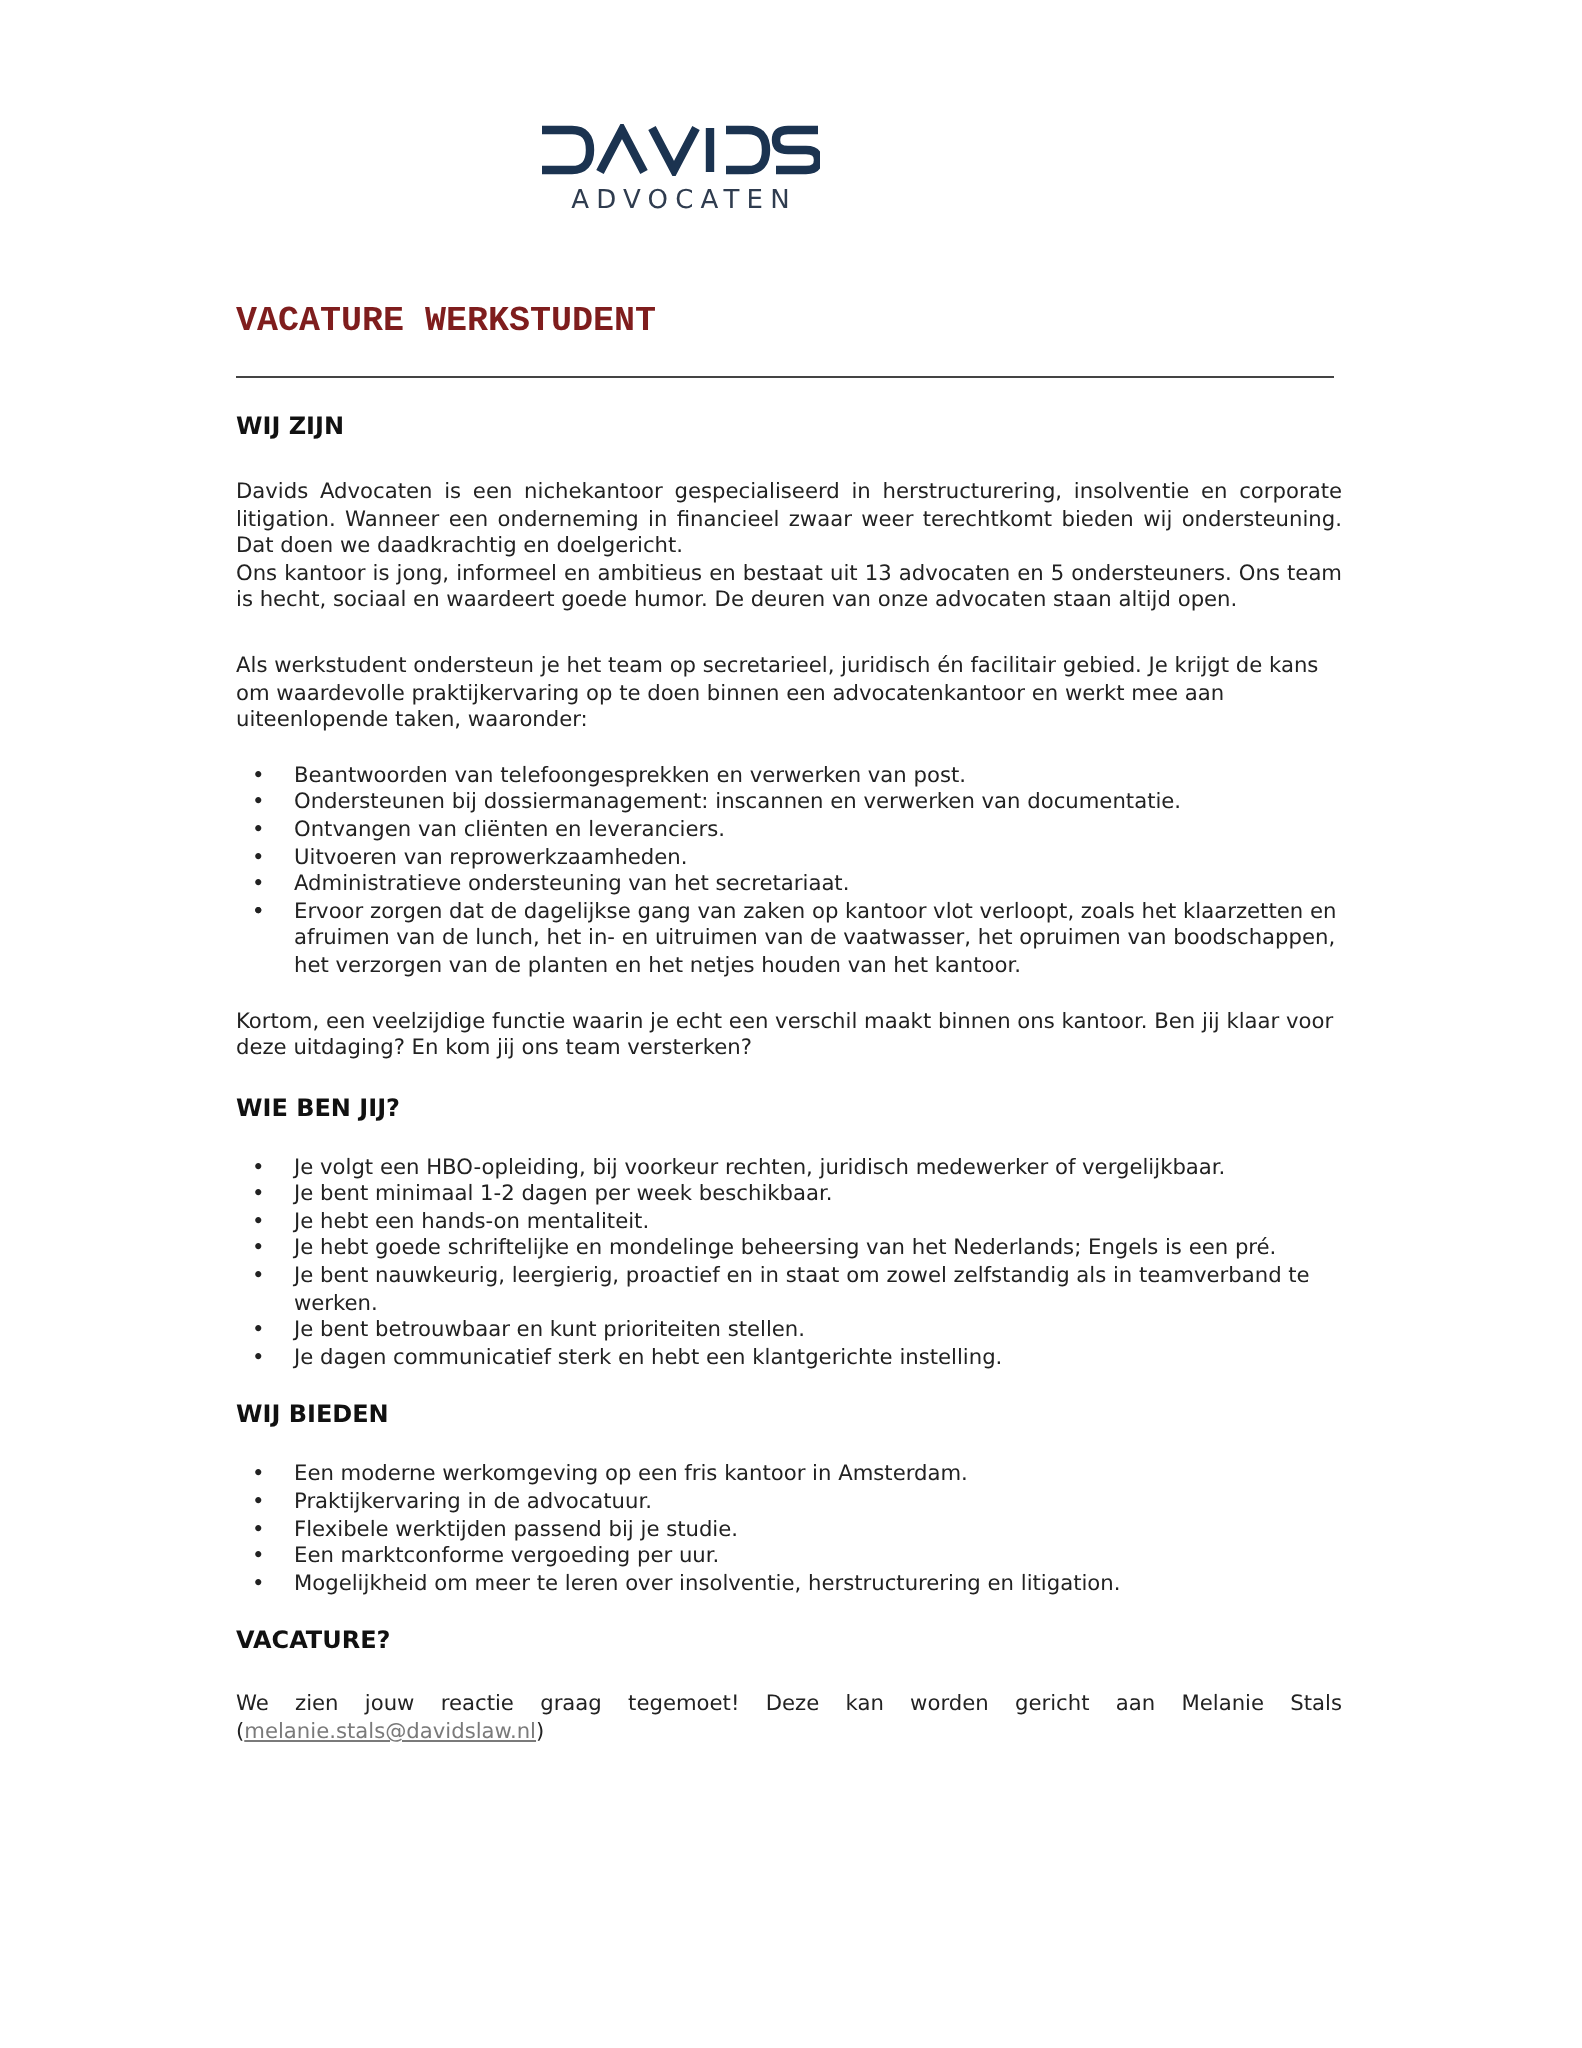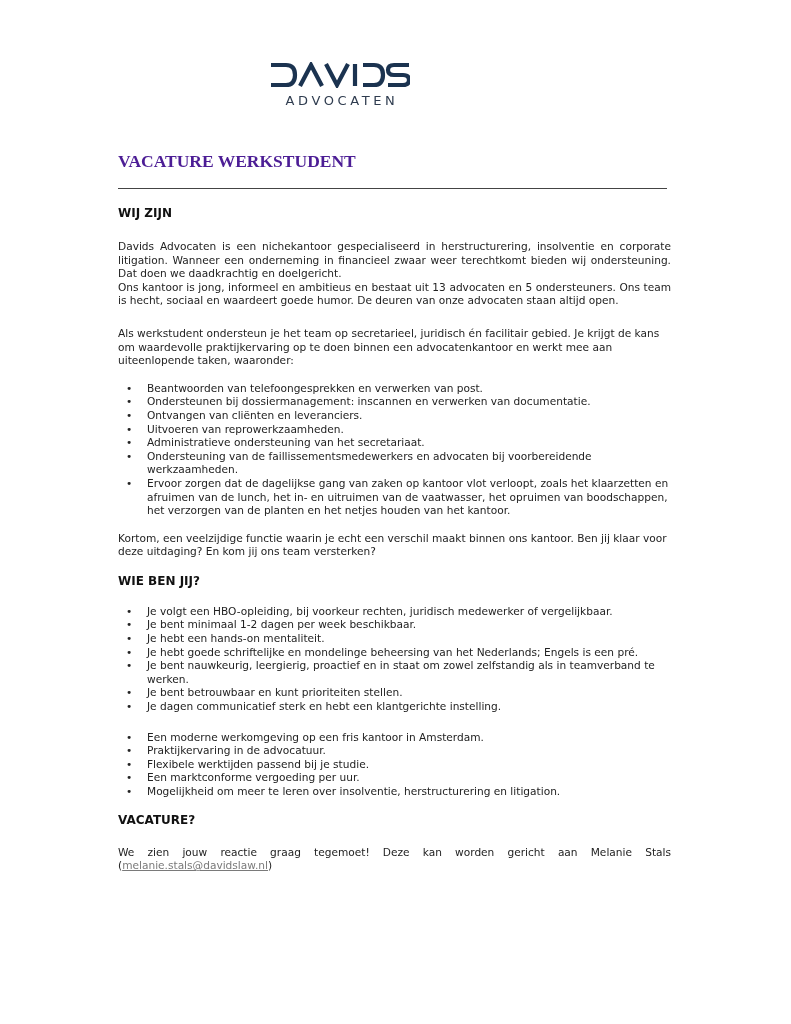--- a/index.html
+++ b/index.html
@@ -33,24 +33,24 @@
       padding-left: 4px;
     }
     .page {
       position: absolute;
       left: 118px;
       top: 150px;
       width: 553px;
     }
     h1 {
       margin: 0;
-      font-family: Liberation Serif, serif;
+      font-family: Liberation Mono, monospace;
       font-weight: bold;
       font-size: 17.5px;
-      color: #4c1d95;
+      color: #7f1d1d;
       letter-spacing: 0px;
       line-height: 22px;
     }
     .rule {
       margin-top: 16px;
       width: 549px;
       height: 0;
       border-top: 1.5px solid #444;
     }
     h2 {
@@ -132,36 +132,37 @@
   <p class="p1 justify">Davids Advocaten is een nichekantoor gespecialiseerd in herstructurering, insolventie en corporate litigation. Wanneer een onderneming in financieel zwaar weer terechtkomt bieden wij ondersteuning. Dat doen we daadkrachtig en doelgericht.</p>
   <p class="p2 justify">Ons kantoor is jong, informeel en ambitieus en bestaat uit 13 advocaten en 5 ondersteuners. Ons team is hecht, sociaal en waardeert goede humor. De deuren van onze advocaten staan altijd open.</p>
 
   <p class="p3">Als werkstudent ondersteun je het team op secretarieel, juridisch én facilitair gebied. Je krijgt de kans om waardevolle praktijkervaring op te doen binnen een advocatenkantoor en werkt mee aan uiteenlopende taken, waaronder:</p>
   <ul class="list1">
     <li><span class="bullet">•</span><span>Beantwoorden van telefoongesprekken en verwerken van post.</span></li>
     <li><span class="bullet">•</span><span>Ondersteunen bij dossiermanagement: inscannen en verwerken van documentatie.</span></li>
     <li><span class="bullet">•</span><span>Ontvangen van cliënten en leveranciers.</span></li>
     <li><span class="bullet">•</span><span>Uitvoeren van reprowerkzaamheden.</span></li>
     <li><span class="bullet">•</span><span>Administratieve ondersteuning van het secretariaat.</span></li>
-    <li><span class="bullet">•</span><span>Ondersteuning van de faillissementsmedewerkers en advocaten bij voorbereidende werkzaamheden.</span></li>
+    <li><span class="bullet">•</span></li>
     <li><span class="bullet">•</span><span>Ervoor zorgen dat de dagelijkse gang van zaken op kantoor vlot verloopt, zoals het klaarzetten en afruimen van de lunch, het in- en uitruimen van de vaatwasser, het opruimen van boodschappen, het verzorgen van de planten en het netjes houden van het kantoor.</span></li>
   </ul>
   <p class="p4">Kortom, een veelzijdige functie waarin je echt een verschil maakt binnen ons kantoor. Ben jij klaar voor deze uitdaging? En kom jij ons team versterken?</p>
 
   <h2 class="h-wie">WIE BEN JIJ?</h2>
   <ul class="list2">
     <li><span class="bullet">•</span><span>Je volgt een HBO-opleiding, bij voorkeur rechten, juridisch medewerker of vergelijkbaar.</span></li>
     <li><span class="bullet">•</span><span>Je bent minimaal 1-2 dagen per week beschikbaar.</span></li>
     <li><span class="bullet">•</span><span>Je hebt een hands-on mentaliteit.</span></li>
     <li><span class="bullet">•</span><span>Je hebt goede schriftelijke en mondelinge beheersing van het Nederlands; Engels is een pré.</span></li>
     <li><span class="bullet">•</span><span>Je bent nauwkeurig, leergierig, proactief en in staat om zowel zelfstandig als in teamverband te werken.</span></li>
     <li><span class="bullet">•</span><span>Je bent betrouwbaar en kunt prioriteiten stellen.</span></li>
     <li><span class="bullet">•</span><span>Je dagen communicatief sterk en hebt een klantgerichte instelling.</span></li>
   </ul>
 
+  <h2 class="h-bieden">WIJ BIEDEN</h2>
   <ul class="list3">
     <li><span class="bullet">•</span><span>Een moderne werkomgeving op een fris kantoor in Amsterdam.</span></li>
     <li><span class="bullet">•</span><span>Praktijkervaring in de advocatuur.</span></li>
     <li><span class="bullet">•</span><span>Flexibele werktijden passend bij je studie.</span></li>
     <li><span class="bullet">•</span><span>Een marktconforme vergoeding per uur.</span></li>
     <li><span class="bullet">•</span><span>Mogelijkheid om meer te leren over insolventie, herstructurering en litigation.</span></li>
   </ul>
 
   <h2 class="h-interesse">VACATURE?</h2>
   <p class="p5 justify"><span>We zien jouw reactie graag tegemoet! Deze kan worden gericht aan Melanie Stals (</span><a class="email" href="mailto:melanie.stals@davidslaw.nl">melanie.stals@davidslaw.nl</a><span>)</span></p>

